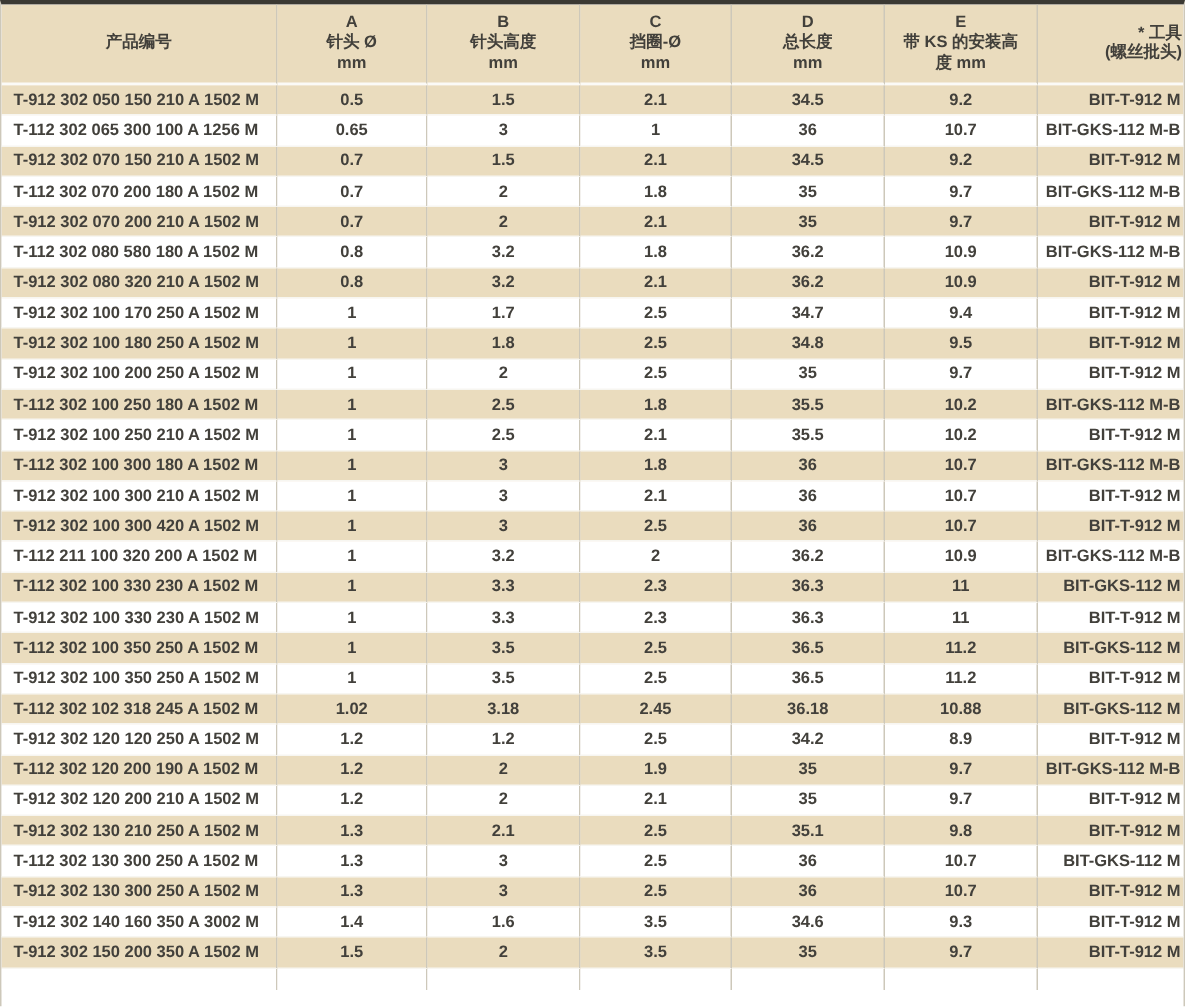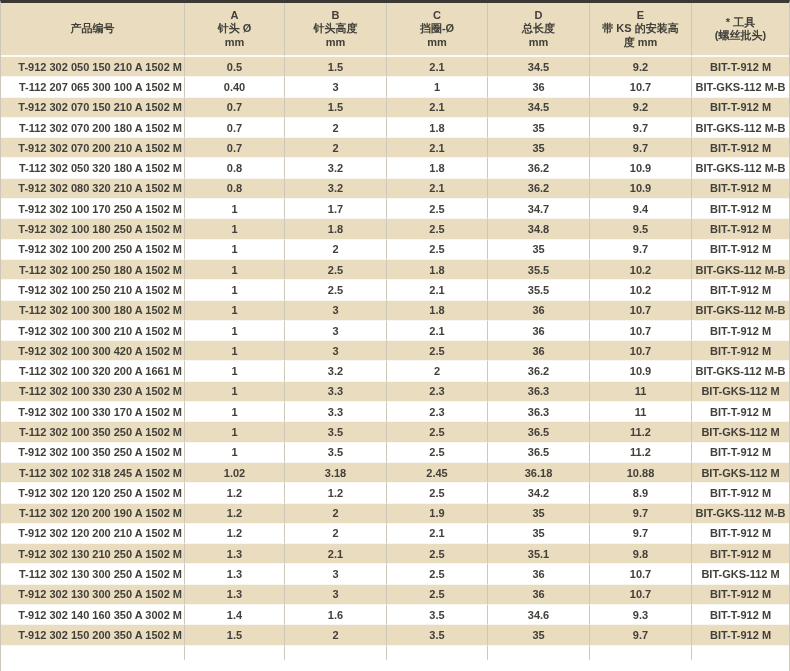--- a/index.html
+++ b/index.html
@@ -25,29 +25,29 @@
   col.c-e{width:102px}
   col.c-tool{width:97px}
   th{
     background:var(--row-tan,#EADCBE);
     height:54px;box-sizing:border-box;
     font-size:11px;font-weight:bold;text-align:center;vertical-align:middle;
     border-right:1px solid var(--grid,#CDC8BA);
     border-bottom:2px solid #FBFAF7;
     padding:2px 1px;line-height:13.5px;
   }
-  th:last-child,td:last-child{border-right:none;}
+  th:last-child,td:last-child{border-right:none;text-align:right;}
   td{
     height:20.3px;box-sizing:border-box;
     font-size:11px;font-weight:bold;text-align:center;vertical-align:middle;
     border-right:1px solid var(--grid,#CDC8BA);
     border-bottom:1px solid #F7F6F1;
     padding:0 2px;white-space:nowrap;overflow:hidden;
   }
-  td.product{text-align:right;padding-left:8px;}
+  td.product{text-align:left;padding-left:8px;}
   tbody tr:nth-child(odd) td{background:var(--row-tan,#EADCBE);}
   tbody tr:nth-child(even) td{background:var(--row-white,#FFFFFF);}
   tbody tr.partial td{height:14px;border-bottom:none;}
 </style>
 </head>
 <body>
 
 <div class="table-frame">
   <table>
     <colgroup>
@@ -99,22 +99,22 @@
         <tr>
           <td class="product">T-912 302 050 150 210 A 1502 M</td>
           <td>0.5</td>
           <td>1.5</td>
           <td>2.1</td>
           <td>34.5</td>
           <td>9.2</td>
           <td>BIT-T-912 M</td>
         </tr>
         <tr>
-          <td class="product">T-112 207 065 300 100 A 1502 M</td>
-          <td>0.40</td>
+          <td class="product">T-112 302 065 300 100 A 1256 M</td>
+          <td>0.65</td>
           <td>3</td>
           <td>1</td>
           <td>36</td>
           <td>10.7</td>
           <td>BIT-GKS-112 M-B</td>
         </tr>
         <tr>
           <td class="product">T-912 302 070 150 210 A 1502 M</td>
           <td>0.7</td>
           <td>1.5</td>
@@ -135,21 +135,21 @@
         <tr>
           <td class="product">T-912 302 070 200 210 A 1502 M</td>
           <td>0.7</td>
           <td>2</td>
           <td>2.1</td>
           <td>35</td>
           <td>9.7</td>
           <td>BIT-T-912 M</td>
         </tr>
         <tr>
-          <td class="product">T-112 302 050 320 180 A 1502 M</td>
+          <td class="product">T-112 302 080 580 180 A 1502 M</td>
           <td>0.8</td>
           <td>3.2</td>
           <td>1.8</td>
           <td>36.2</td>
           <td>10.9</td>
           <td>BIT-GKS-112 M-B</td>
         </tr>
         <tr>
           <td class="product">T-912 302 080 320 210 A 1502 M</td>
           <td>0.8</td>
@@ -225,39 +225,39 @@
         <tr>
           <td class="product">T-912 302 100 300 420 A 1502 M</td>
           <td>1</td>
           <td>3</td>
           <td>2.5</td>
           <td>36</td>
           <td>10.7</td>
           <td>BIT-T-912 M</td>
         </tr>
         <tr>
-          <td class="product">T-112 302 100 320 200 A 1661 M</td>
+          <td class="product">T-112 211 100 320 200 A 1502 M</td>
           <td>1</td>
           <td>3.2</td>
           <td>2</td>
           <td>36.2</td>
           <td>10.9</td>
           <td>BIT-GKS-112 M-B</td>
         </tr>
         <tr>
           <td class="product">T-112 302 100 330 230 A 1502 M</td>
           <td>1</td>
           <td>3.3</td>
           <td>2.3</td>
           <td>36.3</td>
           <td>11</td>
           <td>BIT-GKS-112 M</td>
         </tr>
         <tr>
-          <td class="product">T-912 302 100 330 170 A 1502 M</td>
+          <td class="product">T-912 302 100 330 230 A 1502 M</td>
           <td>1</td>
           <td>3.3</td>
           <td>2.3</td>
           <td>36.3</td>
           <td>11</td>
           <td>BIT-T-912 M</td>
         </tr>
         <tr>
           <td class="product">T-112 302 100 350 250 A 1502 M</td>
           <td>1</td>

